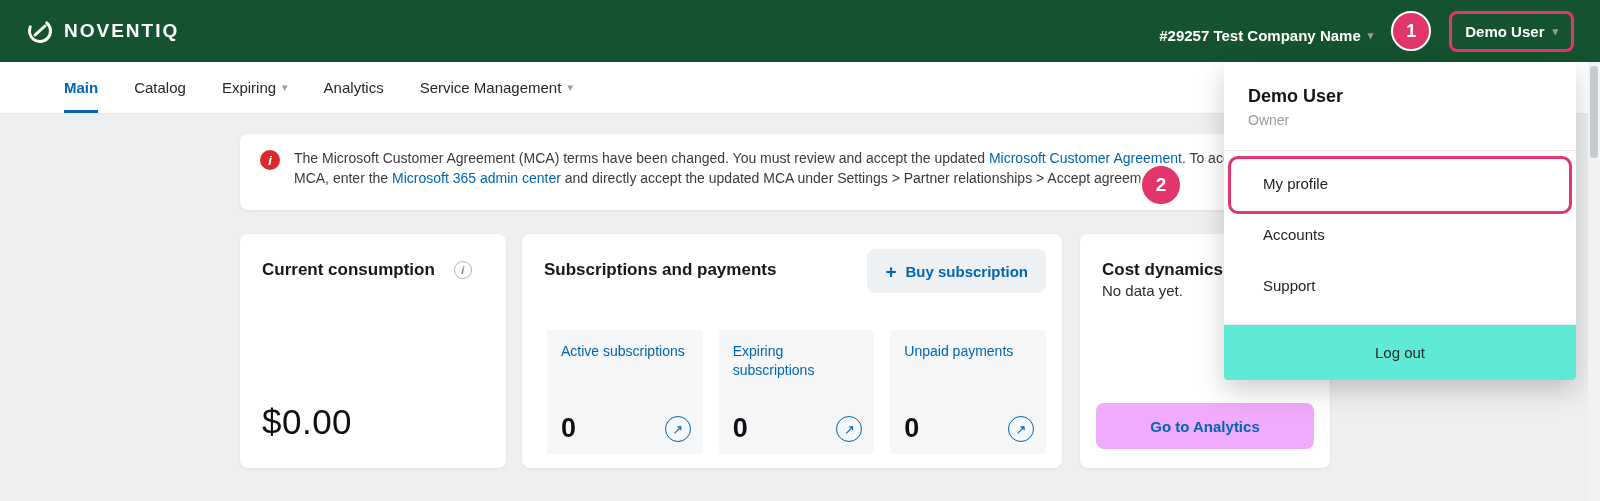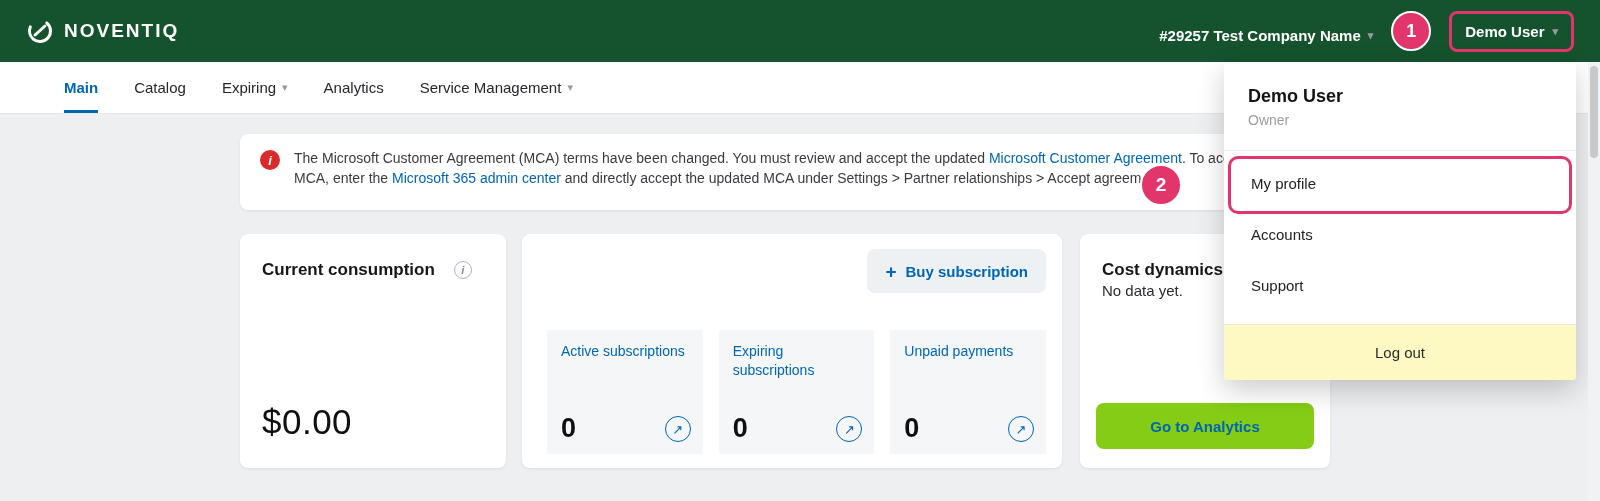--- a/index.html
+++ b/index.html
@@ -41,30 +41,30 @@
   .buy-btn { position:absolute; right:16px; top:15px; height:44px; padding:0 18px; border:none; border-radius:8px; background:#eef1f4; color:#0065b3; font-size:15px; font-weight:600; font-family:inherit; display:flex; align-items:center; gap:9px; cursor:pointer; }
   .plus { font-size:19px; font-weight:600; line-height:1; }
   .tiles { position:absolute; left:25px; right:16px; top:96px; bottom:14px; display:flex; gap:16px; }
   .tile { flex:1; background:#f4f6f8; border-radius:2px; padding:12px 14px; position:relative; cursor:pointer; }
   .tile-label { color:#0065b3; font-size:14px; line-height:19px; }
   .tile-value { position:absolute; left:14px; bottom:10px; font-size:27px; font-weight:700; color:#101013; }
   .arrow-icon { position:absolute; right:12px; bottom:12px; width:26px; height:26px; border-radius:50%; border:1.6px solid #0065b3; color:#0065b3; font-size:13px; display:flex; align-items:center; justify-content:center; cursor:pointer; }
 
   .card-cost { left:1080px; width:250px; }
   .cost-empty { position:absolute; left:22px; top:48px; font-size:15px; color:#2c2c30; }
-  .analytics-btn { position:absolute; left:16px; right:16px; bottom:19px; height:46px; border:none; border-radius:8px; background:#84cc16; color:#0065b3; font-size:15px; font-weight:600; font-family:inherit; cursor:pointer; }
+  .analytics-btn { position:absolute; left:16px; right:16px; bottom:19px; height:46px; border:none; border-radius:8px; background:#f0abfc; color:#0065b3; font-size:15px; font-weight:600; font-family:inherit; cursor:pointer; }
 
   
   .dropdown { position:absolute; left:1224px; top:62px; width:352px; height:318px; background:#fff; border-radius:0 0 4px 4px; box-shadow:0 10px 28px rgba(0,0,0,.2); z-index:40; }
   .dd-name { position:absolute; left:24px; top:24px; font-size:18px; font-weight:700; color:#141417; }
   .dd-role { position:absolute; left:24px; top:50px; font-size:14px; color:#9b9ba1; }
   .dd-divider { position:absolute; left:0; top:88px; width:100%; height:1px; background:#ececee; }
   .dd-menu { position:absolute; left:0; top:96px; width:100%; }
-  .dd-item { height:51px; line-height:51px; padding-left:27px; font-size:15px; color:#222226; cursor:pointer; }
-  .dd-footer { position:absolute; left:0; bottom:0; width:100%; height:56px; background:#fef9c3; border-top:1px solid #ececee; border-radius:0 0 4px 4px; }
+  .dd-item { height:51px; line-height:51px; padding-left:39px; font-size:15px; color:#222226; cursor:pointer; }
+  .dd-footer { position:absolute; left:0; bottom:0; width:100%; height:56px; background:#5eead4; border-top:1px solid #ececee; border-radius:0 0 4px 4px; }
   .dd-logout { width:100%; height:100%; text-align:center; line-height:55px; font-size:15px; color:#2a2a2e; cursor:pointer; }
 
   
   .anno-profile-box { position:absolute; left:1228px; top:156px; width:344px; height:58px; border:3px solid #e2356b; border-radius:10px; z-index:50; pointer-events:none; }
   .badge-2 { position:absolute; left:1140px; top:164px; z-index:50; width:42px; height:42px; font-size:19px; }
 
   
   .scrollbar-track { position:absolute; right:0; top:62px; width:12px; height:439px; background:#f1f2f3; z-index:60; }
   .scrollbar-thumb { position:absolute; right:2px; top:4px; width:8px; height:92px; border-radius:4px; background:#c7cacd; }
 </style>
@@ -124,20 +124,23 @@
 
   <div class="card card-consumption">
     <div class="card-title">
       <span>Current consumption</span>
       <span class="info-icon">i</span>
     </div>
     <div class="consumption-value">$0.00</div>
   </div>
 
   <div class="card card-subs">
+    <div class="card-title">
+      <span>Subscriptions and payments</span>
+    </div>
     <button class="buy-btn">
       <span class="plus">+</span>
       <span>Buy subscription</span>
     </button>
     <div class="tiles">
       <div class="tile">
         <div class="tile-label">Active subscriptions</div>
         <div class="tile-value">0</div>
         <div class="arrow-icon">↗</div>
       </div>

